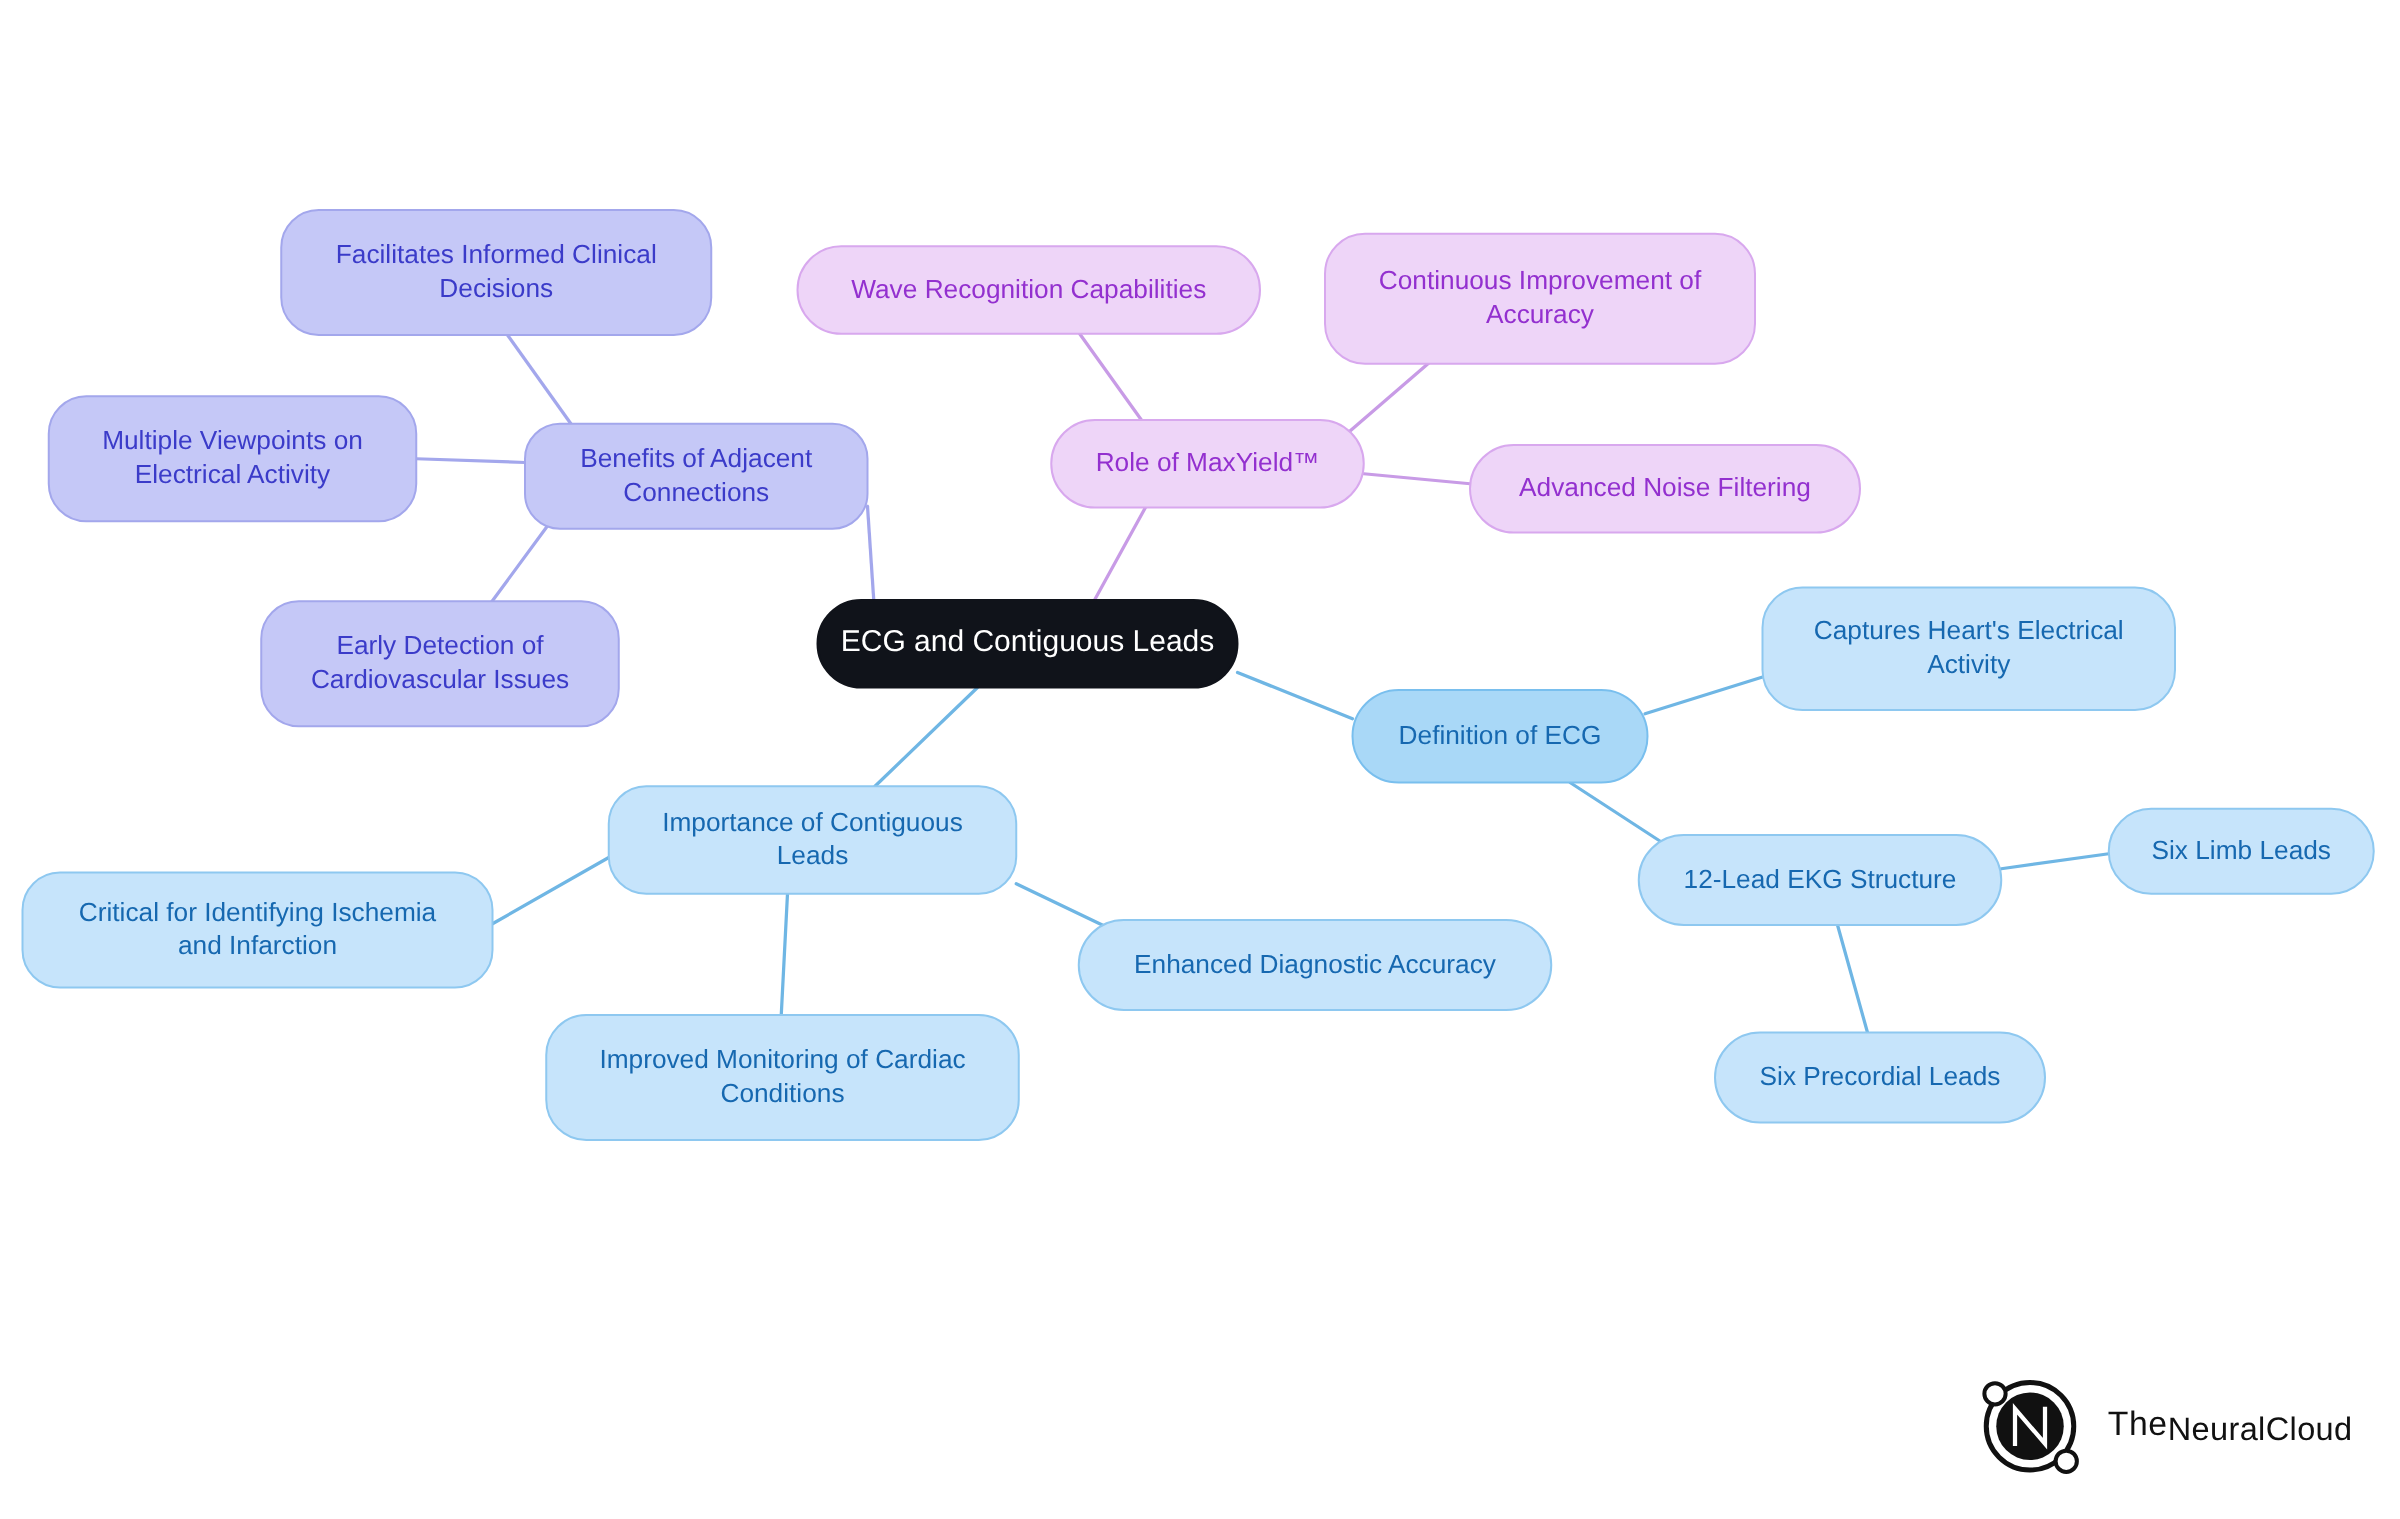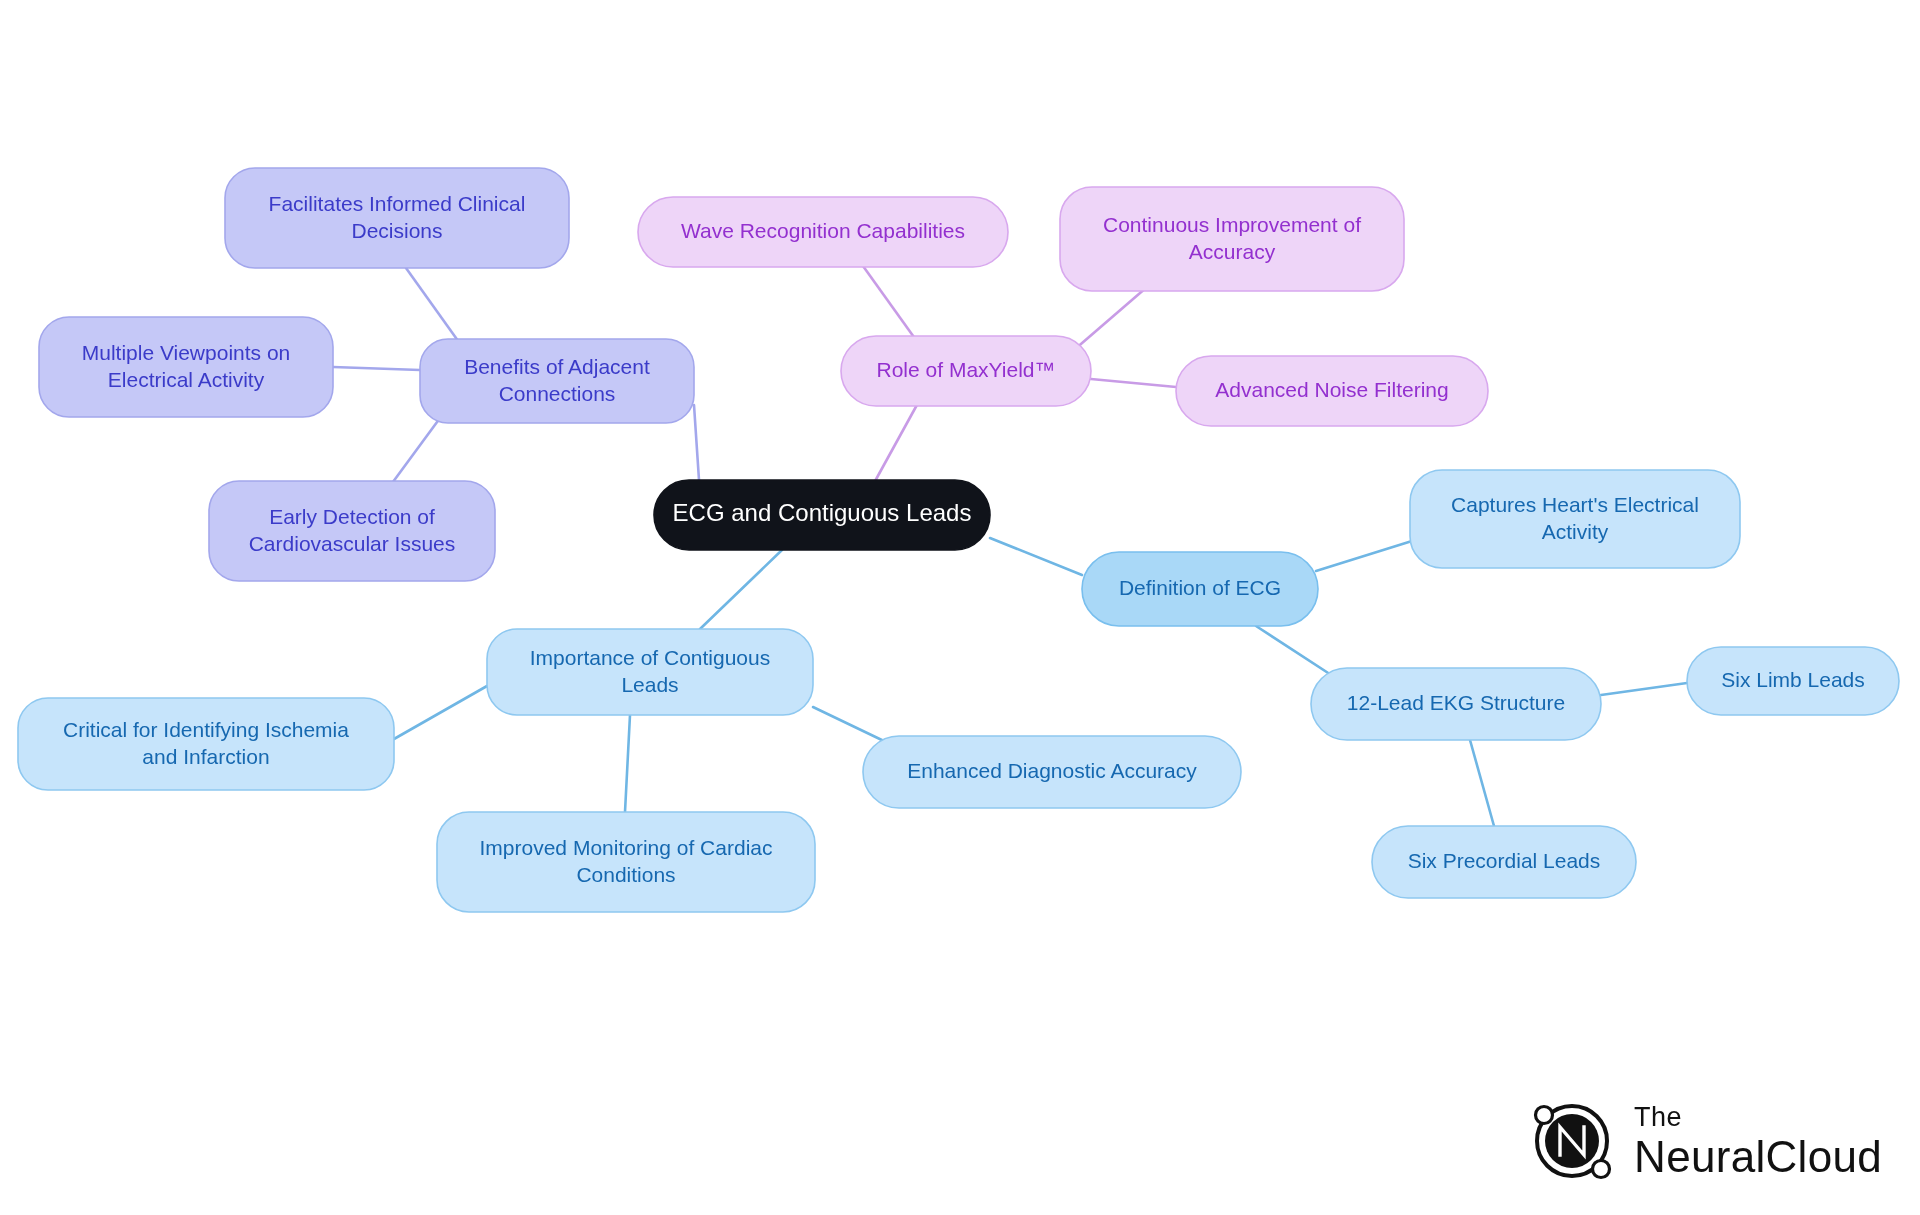--- a/index.html
+++ b/index.html
@@ -47,31 +47,31 @@
   #logo {
     position: absolute;
     right: 38px;
     bottom: 28px;
     display: flex;
     align-items: center;
     gap: 16px;
   }
   .logo-text {
     display: flex;
-    flex-direction: column;
+    flex-direction: row;
     line-height: 1.0;
     color: #111111;
     font-family: "Liberation Sans", sans-serif;
   }
   .logo-the {
     font-size: 27px;
     letter-spacing: 0.5px;
   }
   .logo-name {
-    font-size: 44px;
+    font-size: 26px;
     letter-spacing: 0.3px;
     margin-top: 4px;
   }
 </style>
 </head>
 <body>
 
 <svg id="mindmap" viewBox="0 0 1920 1215">
     <g>
       <path class="edge" d="M 700 495 L 694 405" stroke="#A3A7EC"></path>

